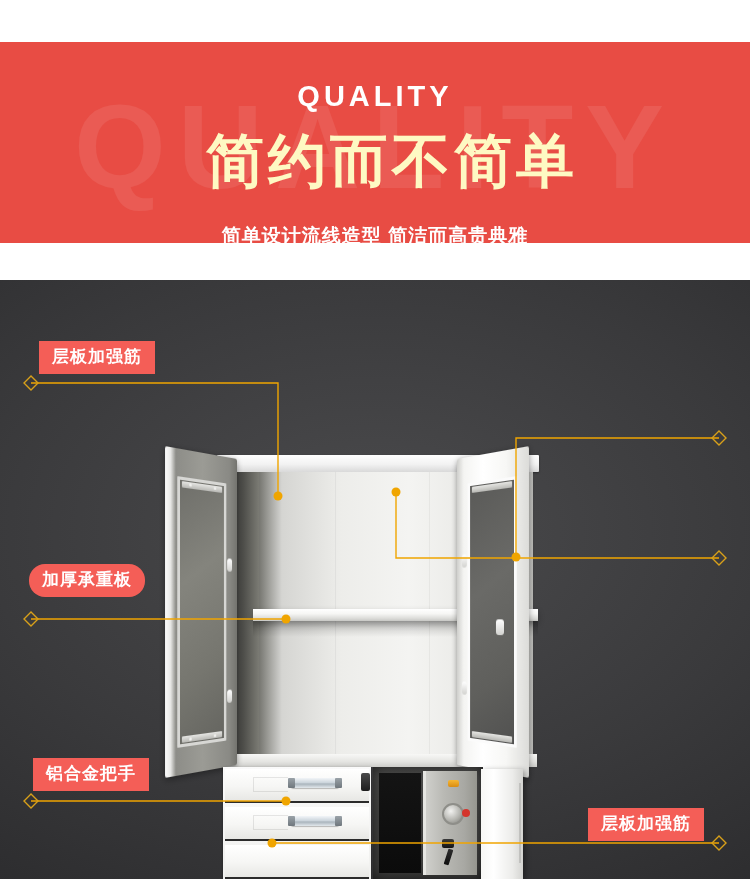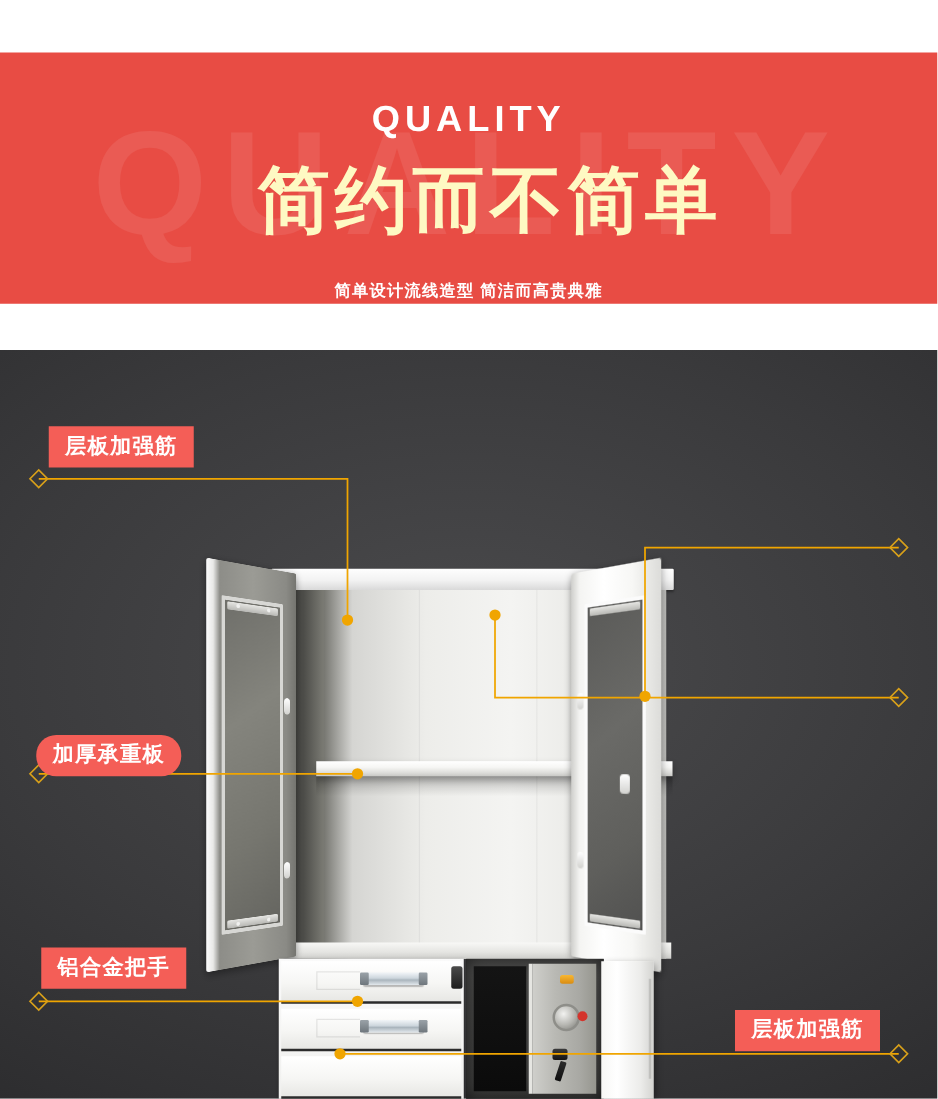--- a/index.html
+++ b/index.html
@@ -32,21 +32,21 @@
     line-height:1;
   }
   .hero-title{
     position:absolute;left:0;top:80px;width:750px;text-align:center;
     font-size:58px;font-weight:bold;letter-spacing:4px;color:#fef9c3;
     line-height:1.35;
     margin-left:17px;
   }
   .hero-sub{
     position:absolute;left:0;top:183px;width:750px;text-align:center;
-    font-size:13px;font-weight:bold;letter-spacing:1px;color:#ffffff;
+    font-size:19px;font-weight:bold;letter-spacing:1px;color:#ffffff;
     line-height:1.2;
   }
   .hero-fine{
     position:absolute;left:0;top:214px;width:750px;text-align:center;
     font-size:4.2px;color:rgba(255,255,255,0.78);line-height:1.85;
     letter-spacing:0.1px;padding:0 228px;box-sizing:border-box;
     word-spacing:1px;
   }
 
   
@@ -348,18 +348,18 @@
         <circle cx="278" cy="216" r="4.5"></circle>
         <circle cx="516" cy="277" r="4.5"></circle>
         <circle cx="286" cy="339" r="4.5"></circle>
         <circle cx="396" cy="212" r="4.5"></circle>
         <circle cx="286" cy="521" r="4.5"></circle>
         <circle cx="272" cy="563" r="4.5"></circle>
       </g>
     </svg>
 
     <div class="badge" style="left:39px;top:61px;">层板加强筋</div>
-    <div class="badge" style="left:29px;top:308px;border-radius:16px;">加厚承重板</div>
+    <div class="badge" style="left:29px;top:284px;border-radius:16px;">加厚承重板</div>
     <div class="badge" style="left:33px;top:478px;">铝合金把手</div>
     <div class="badge" style="left:588px;top:528px;">层板加强筋</div>
 
   </div>
 </div>
 
 </body></html>

